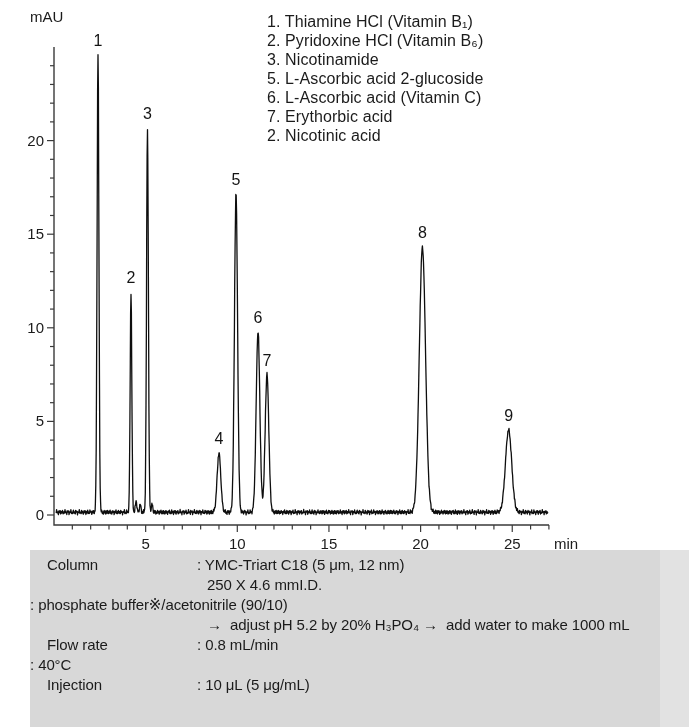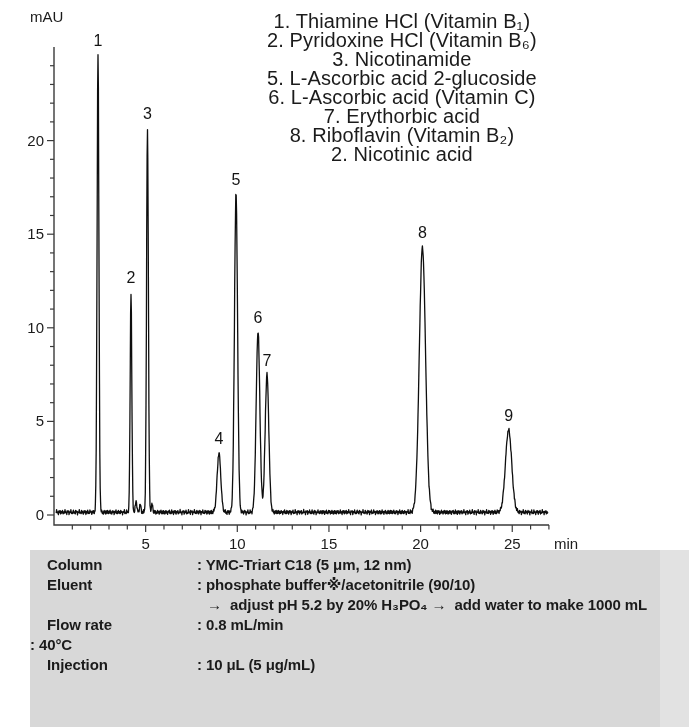--- a/index.html
+++ b/index.html
@@ -6,28 +6,28 @@
   .canvas{
     position:relative;width:689px;height:727px;background:#ffffff;overflow:hidden;
     font-family:"Liberation Sans","DejaVu Sans",sans-serif;color:#1b1b1b;
   }
   svg.chart{position:absolute;left:0;top:0;}
   svg .tick{font-family:"Liberation Sans","DejaVu Sans",sans-serif;font-size:15px;fill:#1b1b1b;}
   svg .unit{font-family:"Liberation Sans","DejaVu Sans",sans-serif;font-size:15px;fill:#1b1b1b;}
   svg .plabel{font-family:"Liberation Sans","DejaVu Sans",sans-serif;font-size:16px;fill:#141414;}
   .legend{
     position:absolute;left:267px;top:12px;
-    font-size:20px;line-height:19px;letter-spacing:.1px;white-space:nowrap;text-align:center;
+    font-size:16px;line-height:19px;letter-spacing:.1px;white-space:nowrap;
   }
   .conditions{
     position:absolute;left:30px;top:550px;width:659px;height:177px;box-sizing:border-box;
     padding-top:5px;
     background:linear-gradient(90deg,#d8d8d8 0,#d8d8d8 630px,#e2e2e2 630px,#e2e2e2 100%);
   }
-  .cond-line{display:flex;line-height:20px;font-size:15px;letter-spacing:-.1px;font-weight:bold;}
+  .cond-line{display:flex;line-height:20px;font-size:15px;letter-spacing:-.1px;}
   .cond-label{width:150px;padding-left:17px;flex:none;white-space:pre;}
   .cond-value{white-space:pre;}
   .cond-value.indent{padding-left:10px;}
 </style>
 </head>
 <body>
 
 <div class="canvas">
   <svg id="chart" class="chart" width="689" height="550" viewBox="0 0 689 550">
       <path d="M54 47 V525 H549" fill="none" stroke="#3a3a3a" stroke-width="1.4"></path>
@@ -106,33 +106,32 @@
       <text x="422.433" y="238.3" text-anchor="middle" class="plabel">8</text>
       <text x="508.58399999999995" y="420.8" text-anchor="middle" class="plabel">9</text>
     </svg>
   <div id="legend" class="legend">
       <div>1. Thiamine HCl (Vitamin B₁)</div>
       <div>2. Pyridoxine HCl (Vitamin B₆)</div>
       <div>3. Nicotinamide</div>
       <div>5. L-Ascorbic acid 2-glucoside</div>
       <div>6. L-Ascorbic acid (Vitamin C)</div>
       <div>7. Erythorbic acid</div>
-      <div>8. Riboflavin (Vitamin B₂)</div>
       <div>2. Nicotinic acid</div>
     </div>
   <div id="conditions" class="conditions">
       <div class="cond-line">
         <div class="cond-label">Column</div>
         <div class="cond-value">: YMC-Triart C18 (5 μm, 12 nm)</div>
       </div>
       <div class="cond-line">
         <div class="cond-label"></div>
+        <div class="cond-value indent">250 X 4.6 mmI.D.</div>
       </div>
       <div class="cond-line">
-        <div class="cond-label">Eluent</div>
         <div class="cond-value">: phosphate buffer※/acetonitrile (90/10)</div>
       </div>
       <div class="cond-line">
         <div class="cond-label"></div>
       </div>
       <div class="cond-line">
         <div class="cond-label"></div>
         <div class="cond-value indent">→  adjust pH 5.2 by 20% H₃PO₄ →  add water to make 1000 mL</div>
       </div>
       <div class="cond-line">

